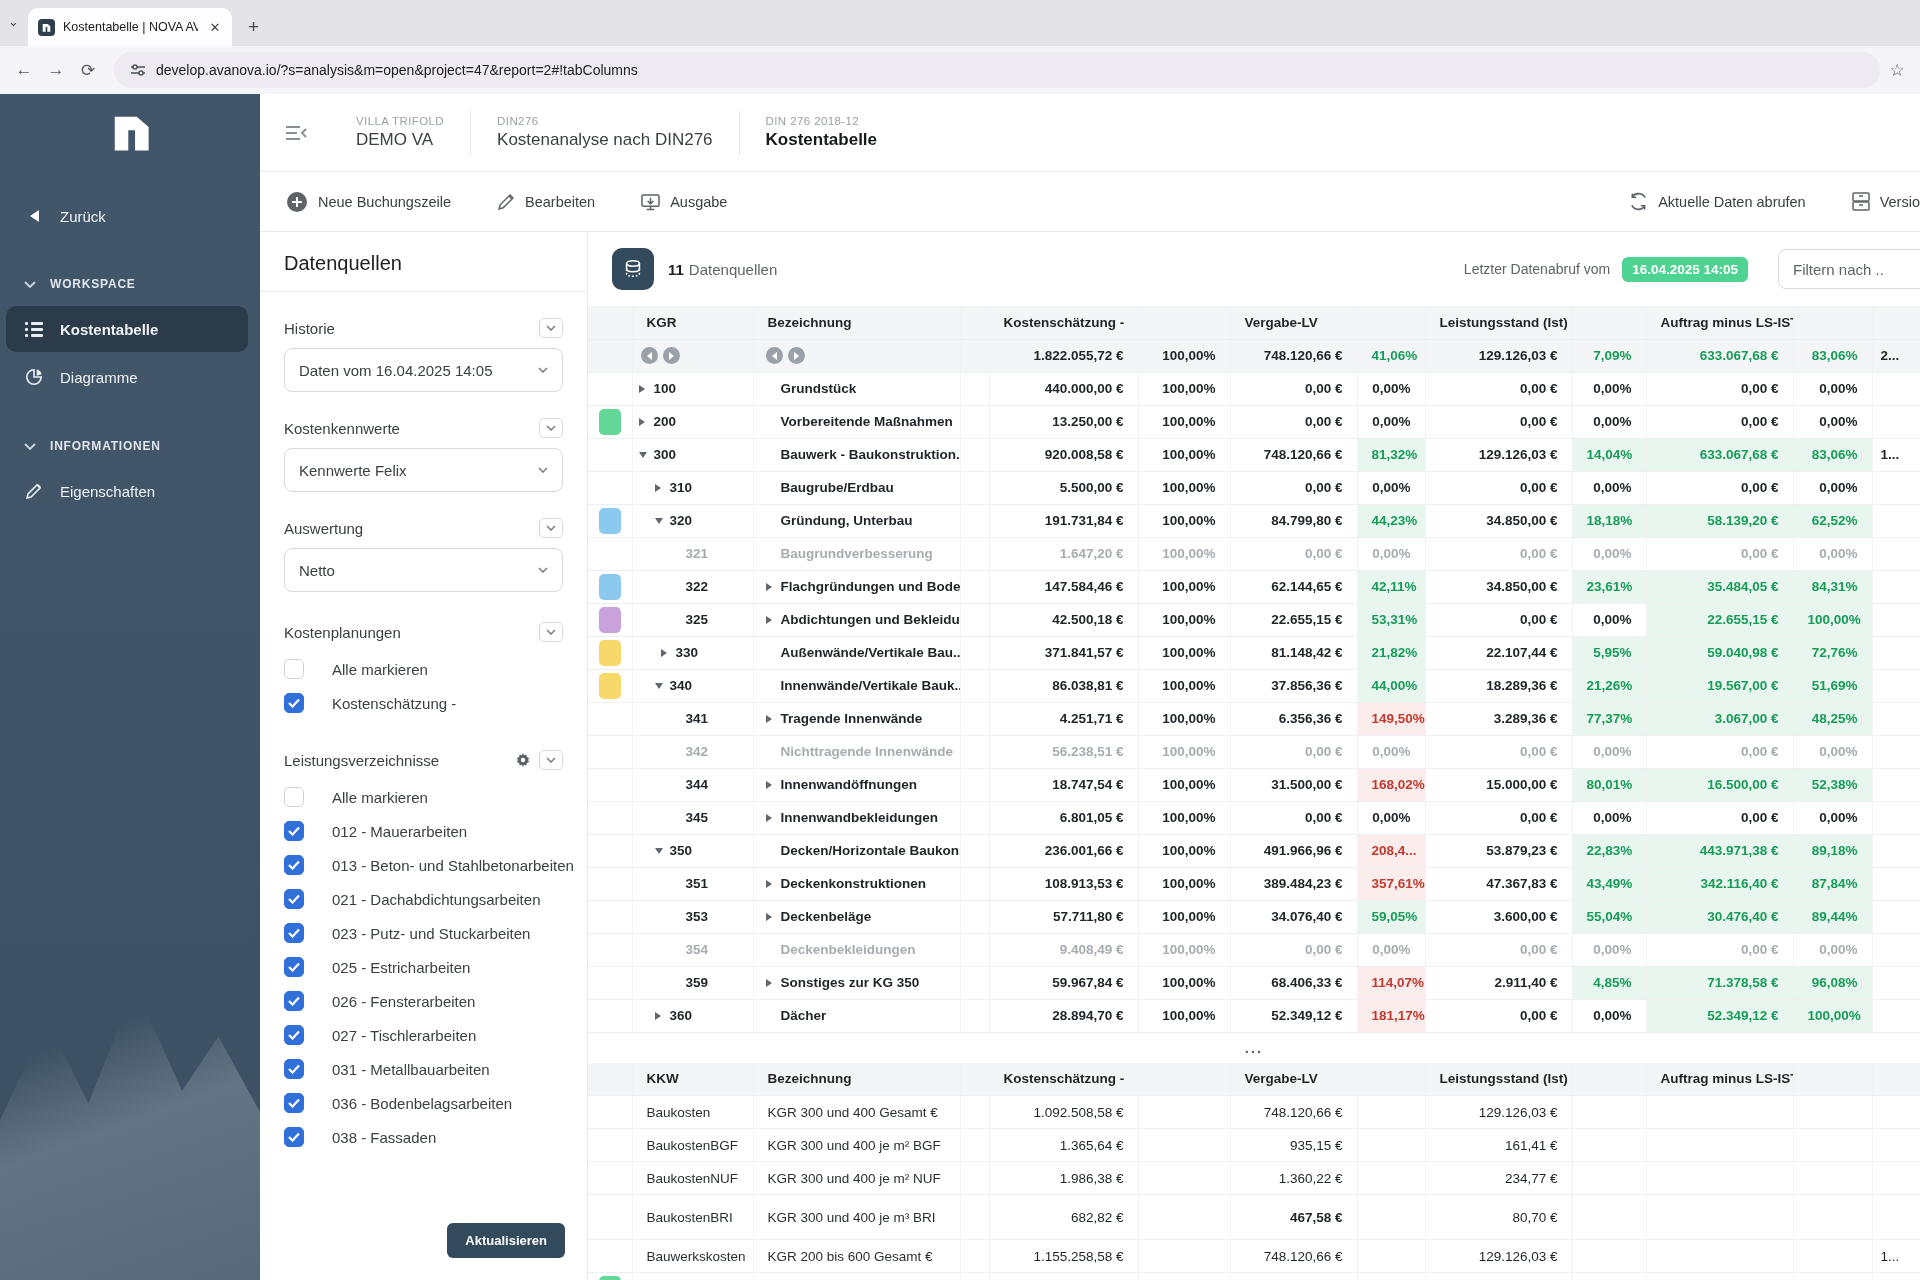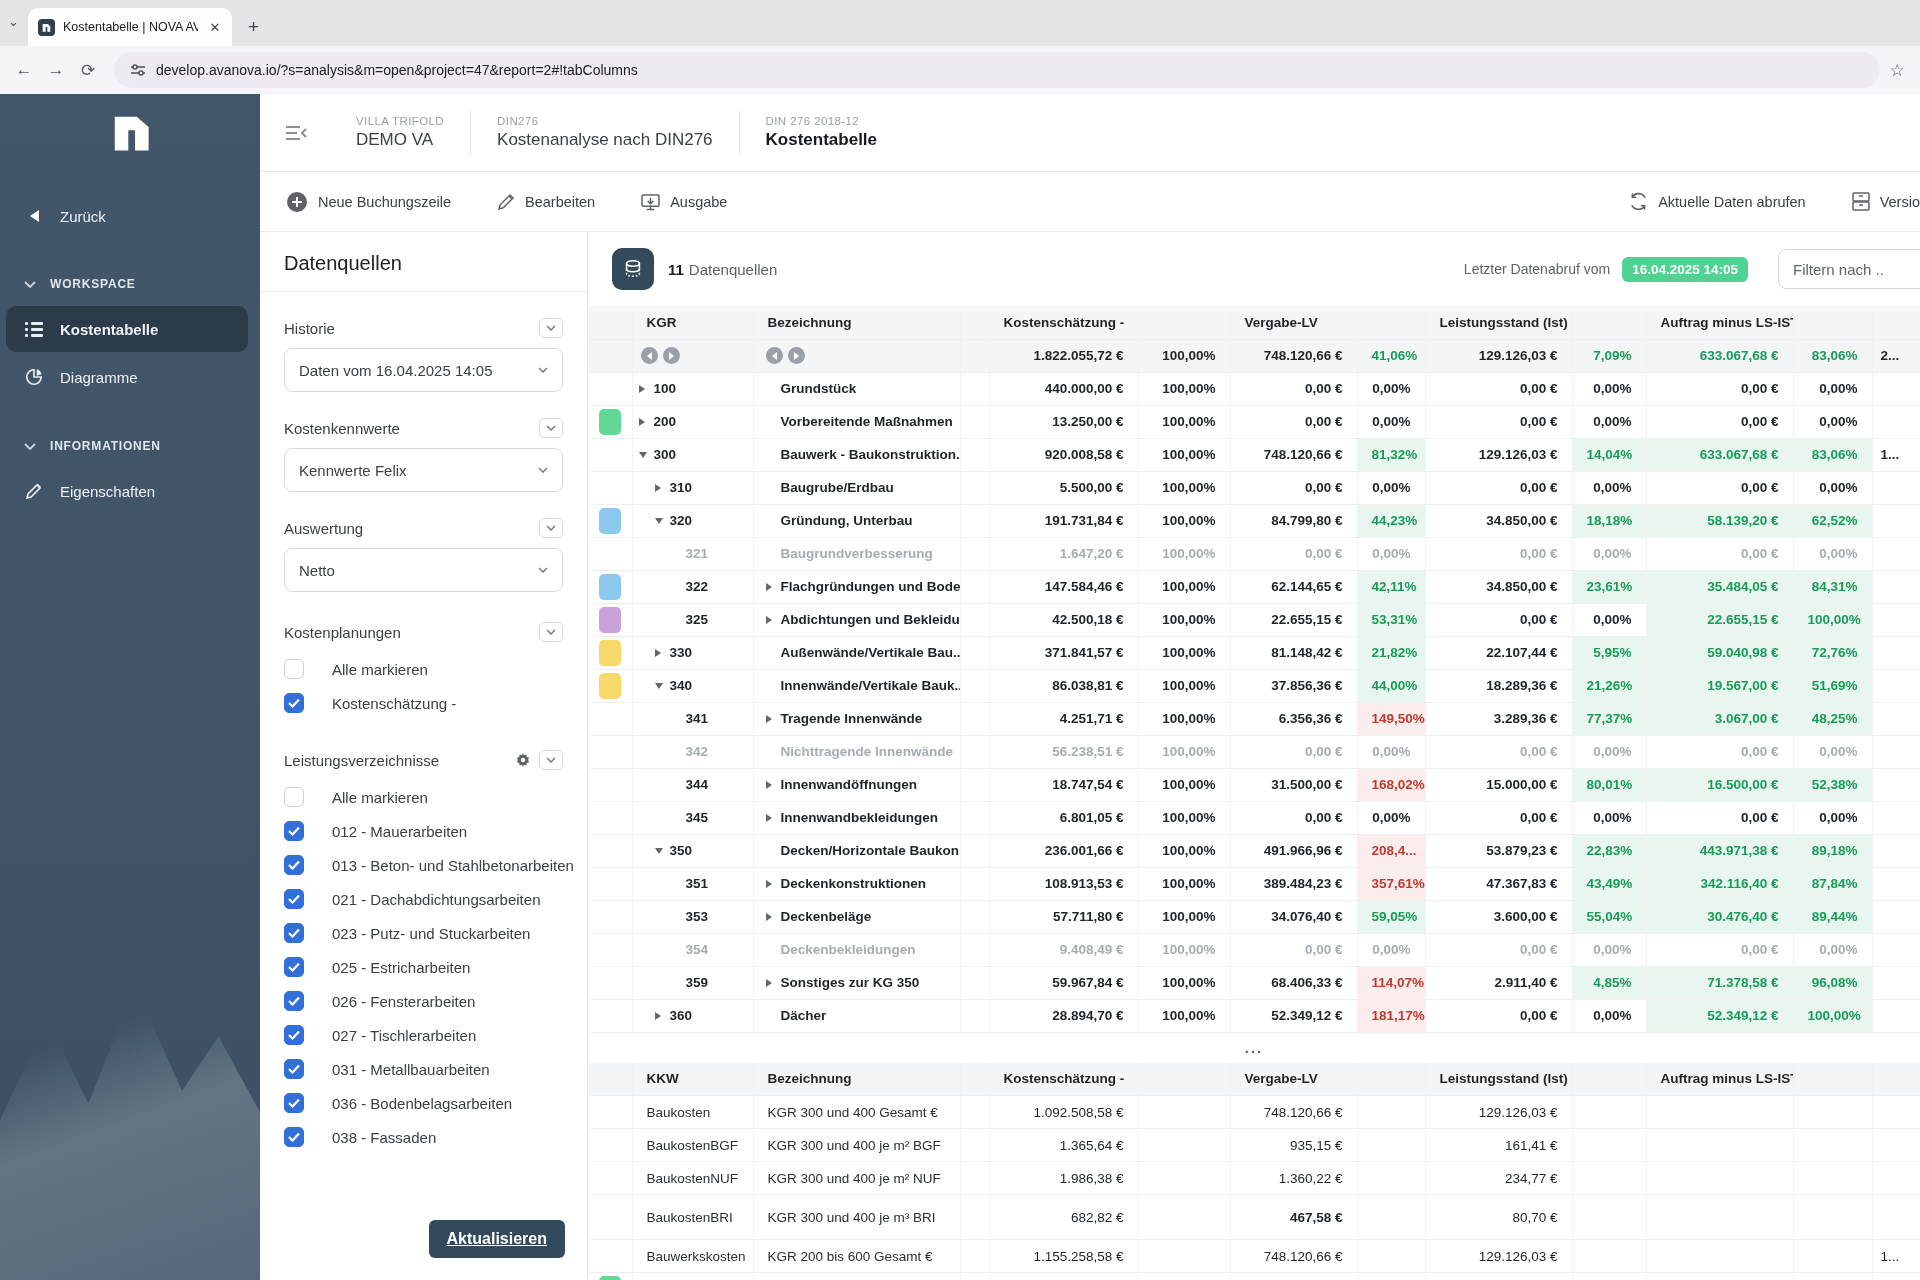--- a/index.html
+++ b/index.html
@@ -56,21 +56,21 @@
   .flabelrow{display:flex;align-items:center;justify-content:space-between;margin-bottom:10px;}
   .flabel{font-size:15px;color:#3c4043;}
   .chevbox{width:24px;height:20px;border:1px solid #d7dadd;border-radius:5px;display:flex;align-items:center;justify-content:center;color:#7a8085;font-size:10px;background:#fff;}
   .gear{color:#5f6368;font-size:15px;margin-left:auto;margin-right:8px;}
   .fselect{height:44px;border:1px solid #d7dadd;border-radius:8px;display:flex;align-items:center;padding:0 14px;font-size:15px;color:#3c4043;justify-content:space-between;background:#fff;}
   .selchev{color:#5f6368;font-size:12px;}
   .cbrow{display:flex;align-items:center;gap:28px;height:34px;}
   .cbox{width:20px;height:20px;border-radius:5px;border:1.5px solid #cfd3d7;background:#fff;flex:none;display:flex;align-items:center;justify-content:center;}
   .cbox.on{background:var(--accent);border-color:var(--accent);}
   .cblabel{font-size:15px;color:#3c4043;white-space:nowrap;}
-  .applybtn{margin:auto 22px 22px auto;background:var(--navy);color:#fff;font-size:16px;font-weight:bold;padding:10px 18px;border-radius:6px;border:none;text-decoration:underline;}
+  .applybtn{margin:auto 22px 22px auto;background:var(--navy);color:#fff;font-size:13px;font-weight:bold;padding:10px 18px;border-radius:6px;border:none;}
   
   .tablearea{flex:1;overflow:hidden;background:#fff;display:flex;flex-direction:column;}
   .dsbar{height:74px;display:flex;align-items:center;padding:0 0 0 24px;flex:none;}
   .dbicon{width:42px;height:42px;background:var(--navy);border-radius:10px;display:flex;align-items:center;justify-content:center;flex:none;}
   .dscount{font-size:15px;color:#202124;font-weight:bold;margin-left:14px;}
   .dslabel{font-size:15px;color:#5f6368;margin-left:5px;}
   .dsright{margin-left:auto;display:flex;align-items:center;}
   .fetchlabel{font-size:14px;color:#5f6368;}
   .fetchpill{background:var(--pill);color:#fff;font-size:13.5px;font-weight:bold;border-radius:6px;padding:5px 10px;margin-left:12px;}
   .filterinput{height:40px;width:170px;border:1px solid #d7dadd;border-radius:8px;margin-left:30px;margin-right:-28px;display:flex;align-items:center;padding:0 14px;font-size:15px;color:#5f6368;background:#fff;}
@@ -781,21 +781,21 @@
                 <td class="num">0,00%</td>
                 <td class="num g">22.655,15 €</td>
                 <td class="num g">100,00%</td>
                 <td class="cell0" style="padding-left: 8px; text-align: left; font-weight: bold;"></td>
               </tr>
               <tr>
                 <td class="cell0">
                   <div class="chip" style="background: rgb(246, 217, 106);"></div>
                 </td>
                 <td class="cell0">
-                  <div class="kgrflex" style="padding-left: 22px;">
+                  <div class="kgrflex" style="padding-left: 28px;">
                     <span class="exp r">
                       <i></i>
                     </span>
                     <span>330</span>
                   </div>
                 </td>
                 <td class="cell0">
                   <div class="bezflex" style="padding-left: 12px;">
                     <span class="exp"></span>
                     <span>Außenwände/Vertikale Bau...</span>

